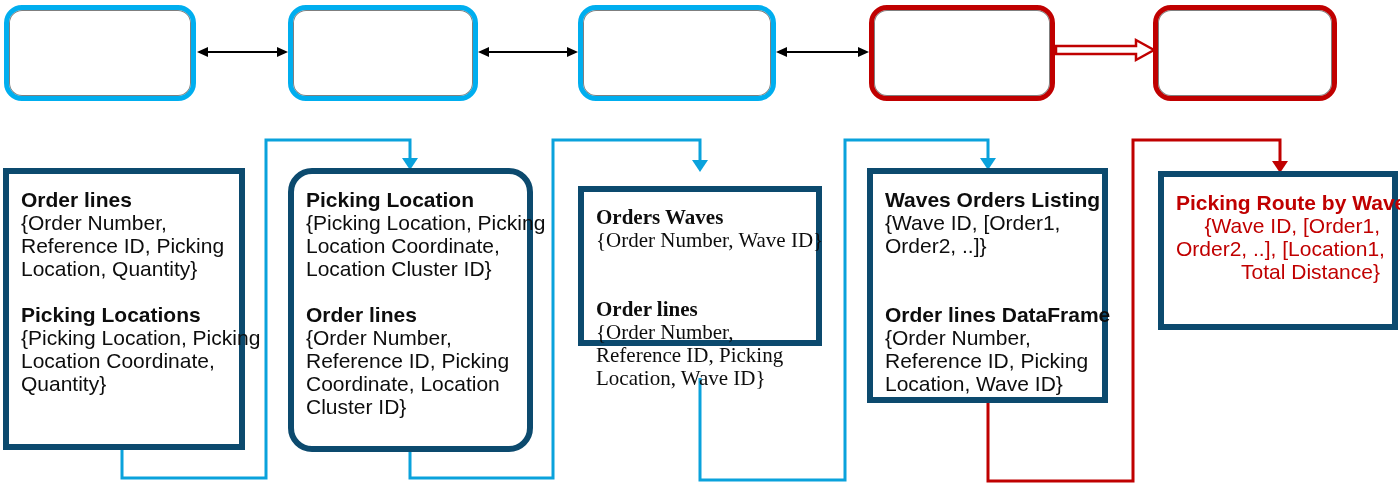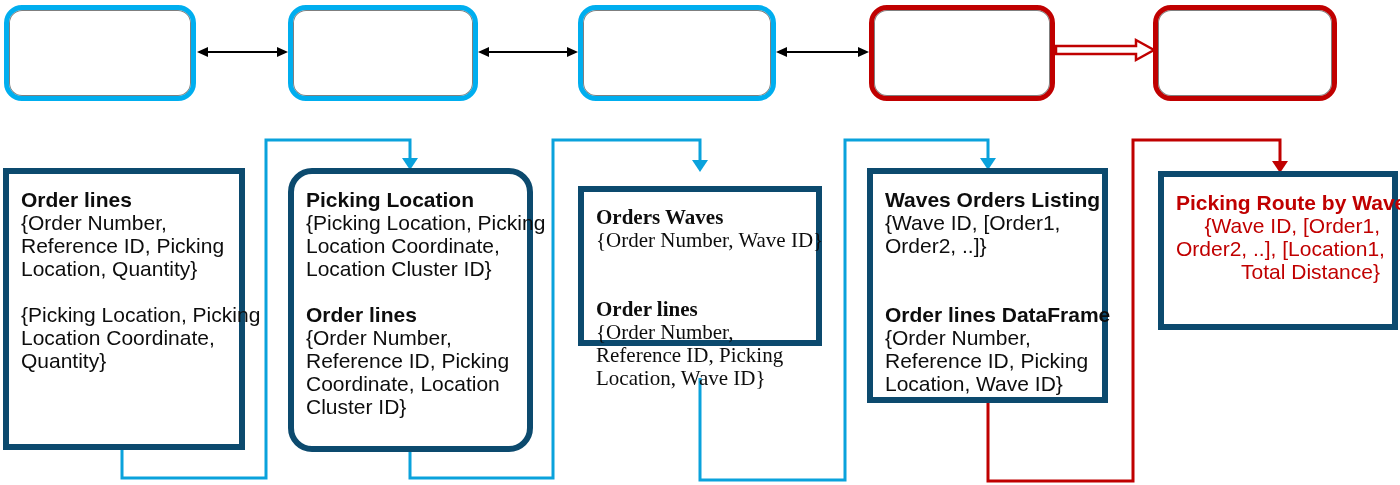--- a/index.html
+++ b/index.html
@@ -103,20 +103,21 @@
   <div class="stage" id="stage3"></div>
   <div class="stage red" id="stage4"></div>
   <div class="stage red" id="stage5"></div>
 
   <div class="panel" id="panel1">
       <div class="line bold">Order lines</div>
       <div class="line">{Order Number,</div>
       <div class="line">Reference ID, Picking</div>
       <div class="line">Location, Quantity}</div>
       <div class="line">&nbsp;</div>
+      <div class="line bold">Picking Locations</div>
       <div class="line">{Picking Location, Picking</div>
       <div class="line">Location Coordinate,</div>
       <div class="line">Quantity}</div>
     </div>
   <div class="panel" id="panel2">
       <div class="line bold">Picking Location</div>
       <div class="line">{Picking Location, Picking</div>
       <div class="line">Location Coordinate,</div>
       <div class="line">Location Cluster ID}</div>
       <div class="line">&nbsp;</div>

